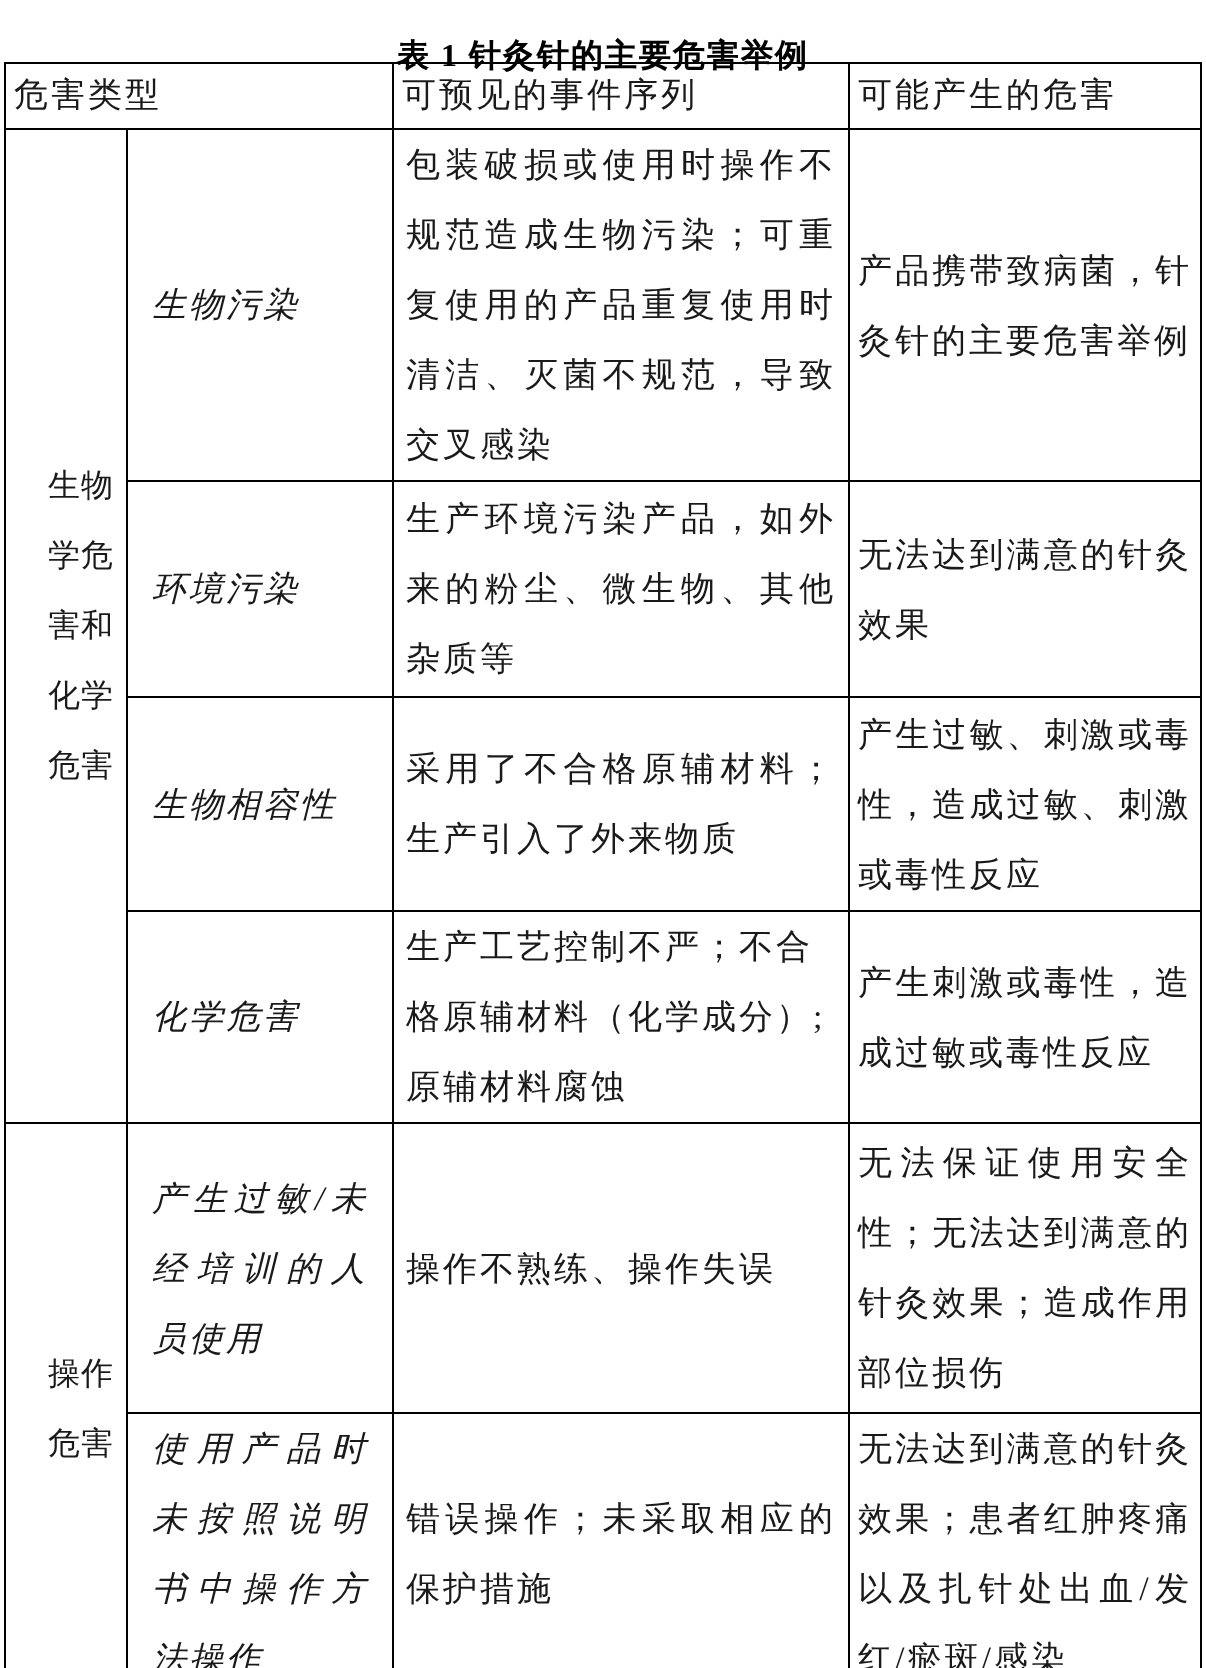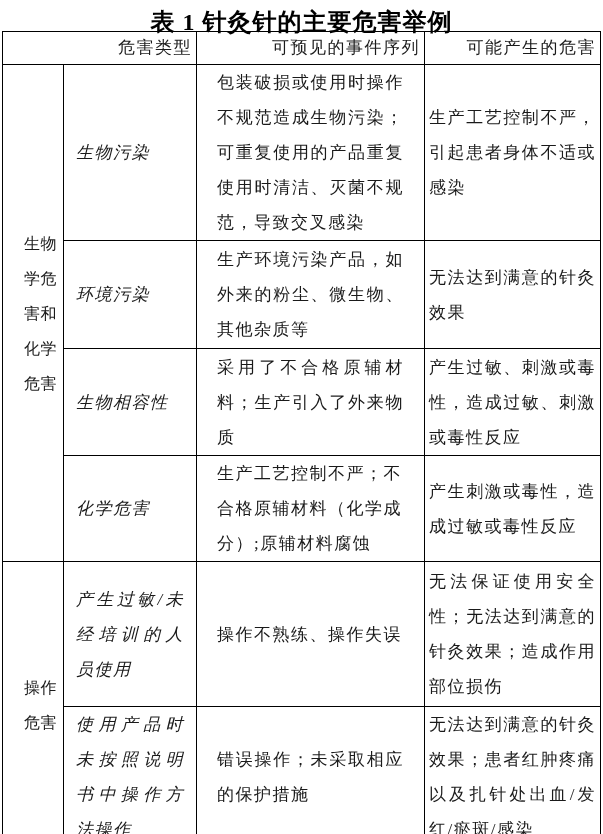--- a/index.html
+++ b/index.html
@@ -7,23 +7,23 @@
     width: 603px;
     background: #ffffff;
     font-family: "Liberation Serif", "DejaVu Serif", serif;
     color: #111111;
   }
   body { height: 834px; overflow: hidden; }
 
   .doc-title {
     width: 603px;
     height: 31px;
-    padding-top: 6px;
+    padding-top: 18px;
     text-align: center;
-    font-size: 24px;
+    font-size: 16px;
     font-weight: bold;
     letter-spacing: 1px;
     color: #000000;
   }
 
   table.hazard-table {
     border-collapse: collapse;
     table-layout: fixed;
     width: 598px;
     margin-left: 2px;
@@ -38,39 +38,39 @@
     vertical-align: middle;
     font-size: 17px;
     line-height: 35px;
     letter-spacing: 1.5px;
     color: #1a1a1a;
   }
 
   tr.header-row td {
     height: 33px;
     line-height: 20px;
-    text-align: right;
+    text-align: left;
     padding: 0 4px;
   }
 
   td.cat {
     font-size: 16px;
     letter-spacing: 0.5px;
     padding: 0 6px;
     text-align: right;
     word-break: break-all;
   }
   td.type {
     padding: 0 12px;
     text-align: justify;
     word-break: break-all;
     font-style: italic;
   }
   td.seq {
-    padding: 0 20px;
+    padding: 0 6px;
     text-align: justify;
     word-break: break-all;
   }
   td.harm {
     padding: 0 4px;
     text-align: justify;
     word-break: break-all;
   }
   td.center { text-align: left; }
 
@@ -98,21 +98,21 @@
       <tr class="header-row">
     <td colspan="2">危害类型</td>
     <td>可预见的事件序列</td>
     <td>可能产生的危害</td>
   </tr>
 
   <tr class="r1">
     <td class="cat" rowspan="4">生物学危害和化学危害</td>
     <td class="type">生物污染</td>
     <td class="seq">包装破损或使用时操作不规范造成生物污染；可重复使用的产品重复使用时清洁、灭菌不规范，导致交叉感染</td>
-    <td class="harm">生产工艺控制不严，引起患者身体不适或感染</td>
+    <td class="harm">产品携带致病菌，针灸针的主要危害举例</td>
   </tr>
 
   <tr class="r2">
     <td class="type">环境污染</td>
     <td class="seq">生产环境污染产品，如外来的粉尘、微生物、其他杂质等</td>
     <td class="harm">无法达到满意的针灸效果</td>
   </tr>
 
   <tr class="r3">
     <td class="type">生物相容性</td>

